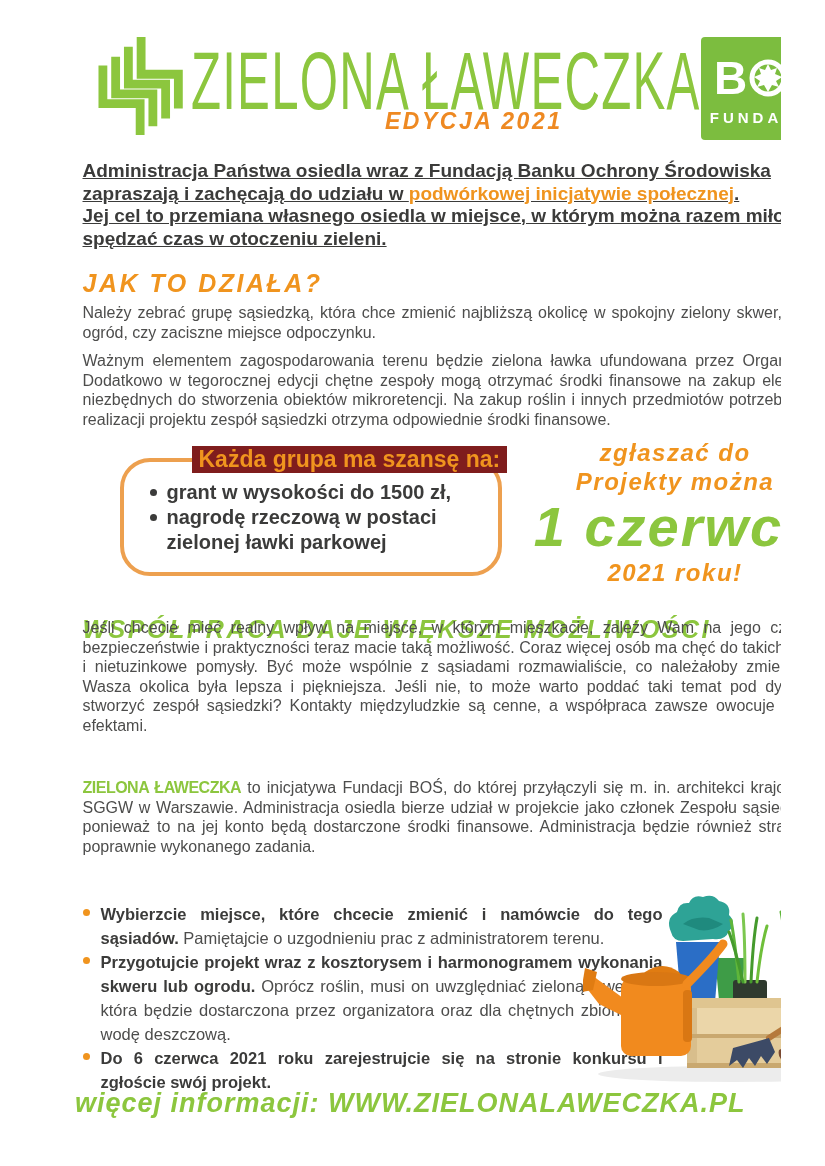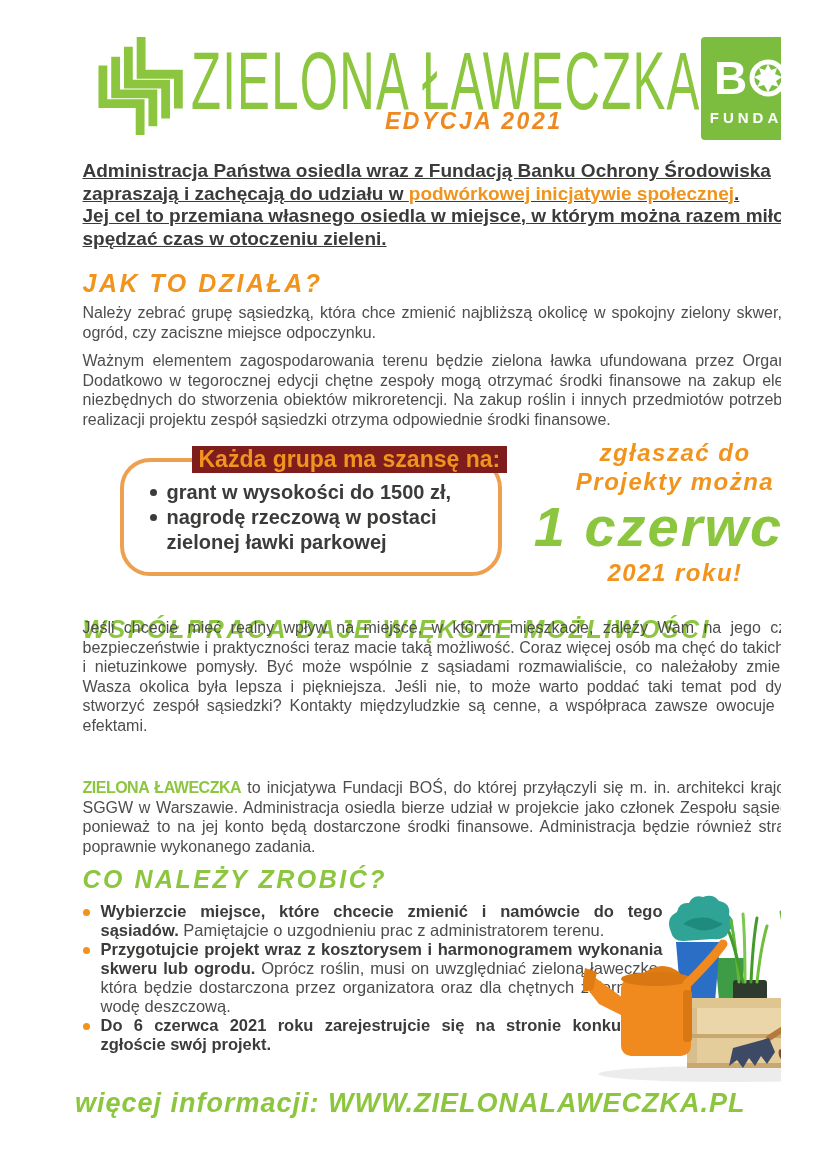--- a/index.html
+++ b/index.html
@@ -71,21 +71,21 @@
   .dot { flex:0 0 auto; width:7px; height:7px; border-radius:50%; margin-top:9px; background:#3b3b3a; }
   .dot.orange { background:#f0941e; }
   
   .deadline { position:absolute; left:468px; top:438px; width:325px; text-align:center; }
   .dl-small { color:#f0941e; font-weight:bold; font-style:italic; font-size:24px; letter-spacing:1.5px; line-height:29px; }
   .dl-big   { color:#8cc63e; font-weight:bold; font-style:italic; font-size:56px; letter-spacing:2px; line-height:62px; white-space:nowrap; }
   
   .todo-list { position:absolute; left:38px; top:902px; width:580px; }
   .todo-item {
     display:flex; gap:11px; align-items:flex-start;
-    font-size:16.5px; line-height:19px; color:#4d4d4c; text-align:justify;
+    font-size:16.5px; line-height:24px; color:#4d4d4c; text-align:justify;
   }
   .todo-item .dot { margin-top:7px; }
   .todo-item b { color:#3b3b3a; }
   
   .illus { position:absolute; left:538px; top:880px; width:287px; height:205px; }
   
   .footer {
     position:absolute; right:35px; top:1088px; white-space:nowrap;
     font-weight:bold; font-style:italic; color:#8cc63e;
     font-size:27px; letter-spacing:1px;text-align:right;
@@ -152,21 +152,20 @@
     <div class="dl-small">Projekty można</div>
     <div class="dl-big">1 czerwca</div>
     <div class="dl-small">2021 roku!</div>
   </div>
 
   <h2 class="sec-h hand green" style="top:616px;">WSPÓŁPRACA DAJE WIĘKSZE MOŻLIWOŚCI</h2>
   <p class="para" style="top:618px;">Jeśli chcecie mieć realny wpływ na miejsce, w którym mieszkacie, zależy Wam na jego czystości, bezpieczeństwie i praktyczności teraz macie taką możliwość. Coraz więcej osób ma chęć do takich działań i nietuzinkowe pomysły. Być może wspólnie z sąsiadami rozmawialiście, co należałoby zmienić, aby Wasza okolica była lepsza i piękniejsza. Jeśli nie, to może warto poddać taki temat pod dyskusję i stworzyć zespół sąsiedzki? Kontakty międzyludzkie są cenne, a współpraca zawsze owocuje dobrymi efektami.</p>
 
   <p class="para" style="top:778px;"><span class="brand-inline">ZIELONA ŁAWECZKA</span><span> to inicjatywa Fundacji BOŚ, do której przyłączyli się m. in. architekci krajobrazu z SGGW w Warszawie. Administracja osiedla bierze udział w projekcie jako członek Zespołu sąsiedzkiego, ponieważ to na jej konto będą dostarczone środki finansowe. Administracja będzie również strażnikiem poprawnie wykonanego zadania.</span></p>
 
-  <h2 class="sec-h hand green" style="top:866px;">CO NALEŻY ZROBIĆ?</h2>
   <div class="todo-list">
     <div class="todo-item">
       <span class="dot orange"></span>
       <span><b>Wybierzcie miejsce, które chcecie zmienić i namówcie do tego sąsiadów.</b><span> Pamiętajcie o uzgodnieniu prac z administratorem terenu.</span></span>
     </div>
     <div class="todo-item">
       <span class="dot orange"></span>
       <span><b>Przygotujcie projekt wraz z kosztorysem i harmonogramem wykonania skweru lub ogrodu.</b><span> Oprócz roślin, musi on uwzględniać zieloną ławeczkę, która będzie dostarczona przez organizatora oraz dla chętnych zbiornik na wodę deszczową.</span></span>
     </div>
     <div class="todo-item">

